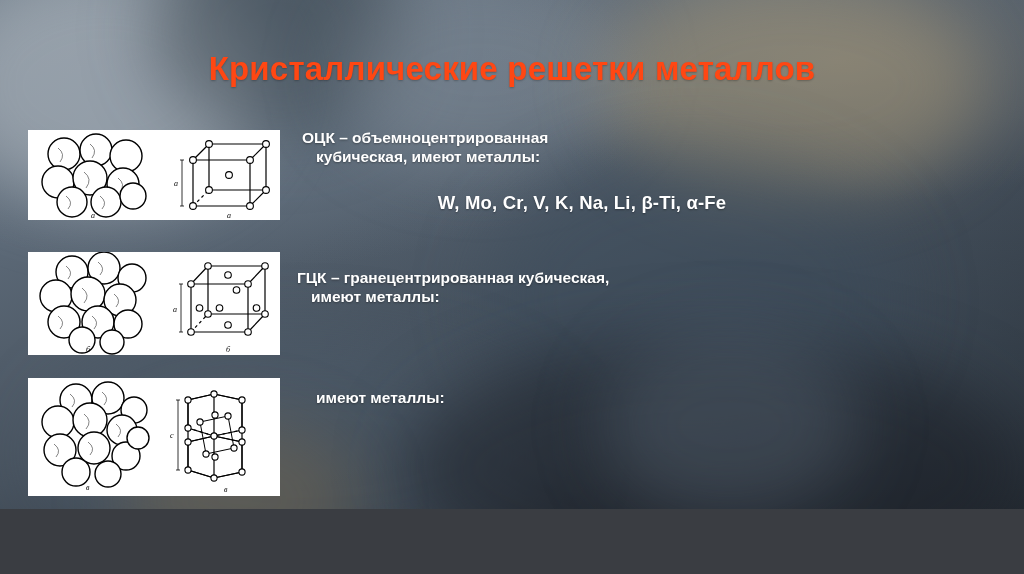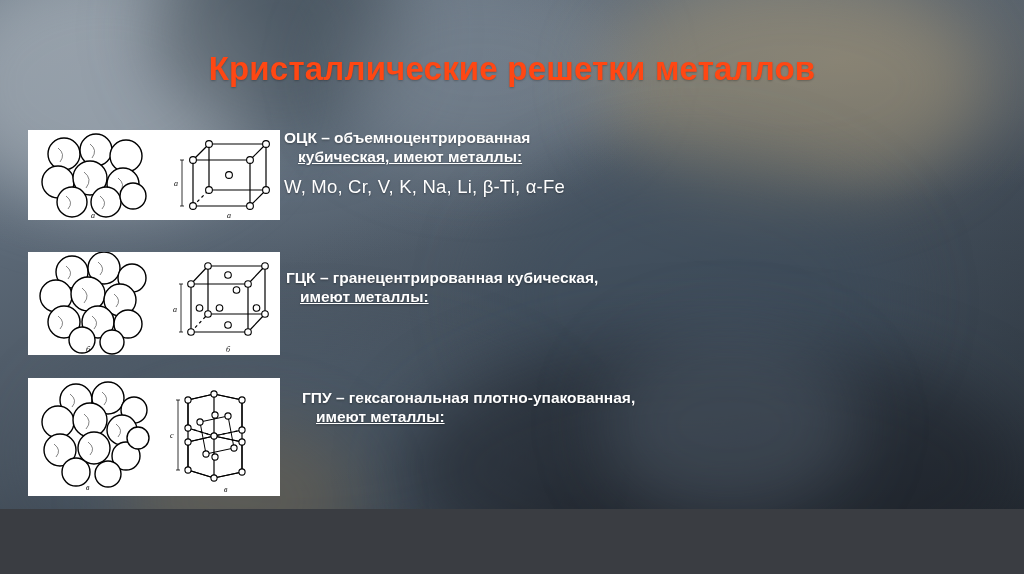--- a/index.html
+++ b/index.html
@@ -72,29 +72,30 @@
   .block {
     position: absolute;
     color: #ffffff;
     text-shadow: 0 1px 2px rgba(0,0,0,0.35);
   }
   .block .desc {
     font-size: 15.5px;
     line-height: 19px;
     font-weight: bold;
   }
-  .block .desc .ind { display: block; padding-left: 14px; text-decoration: underline; }
+  .block .desc .ind { display: block; padding-left: 14px; }
   .block .formula {
-    margin-top: 10px;
+    margin-top: 26px;
     font-size: 18.5px;
-    font-weight: normal;
+    font-weight: bold;
     letter-spacing: 0.2px;
-  }
-  .blk-1 { left: 284px; top: 128px; width: 560px; }
-  .blk-2 { left: 286px; top: 268px; width: 590px; }
+    text-align: center;
+  }
+  .blk-1 { left: 302px; top: 128px; width: 560px; }
+  .blk-2 { left: 297px; top: 268px; width: 590px; }
   .blk-3 { left: 302px; top: 388px; width: 600px; }
   .blk-3 .formula, .blk-2 .formula { padding-left: 28px; }
   .blk-2 .formula { padding-left: 26px; }
 
   .nowrap { white-space: nowrap; }
 </style>
 </head>
 <body>
 
 <div class="slide">
@@ -299,18 +300,17 @@
         <path d="M150 22 L150 92"></path>
         <path d="M148 22 L152 22 M148 92 L152 92"></path>
       </g>
       <text x="142" y="60" font-family="'Liberation Serif', serif" font-size="8" font-style="italic" fill="#000">с</text>
       <text x="196" y="114" font-family="'Liberation Serif', serif" font-size="8" font-style="italic" fill="#000">в</text>
     </svg>
   </div>
 
   <div class="block blk-3">
     <div class="desc">
-      <span>ГПУ – гексагональная плотно-упакованная,</span>
       <span class="ind">имеют металлы:</span>
     </div>
   </div>
 
 </div>
 
 </body></html>

